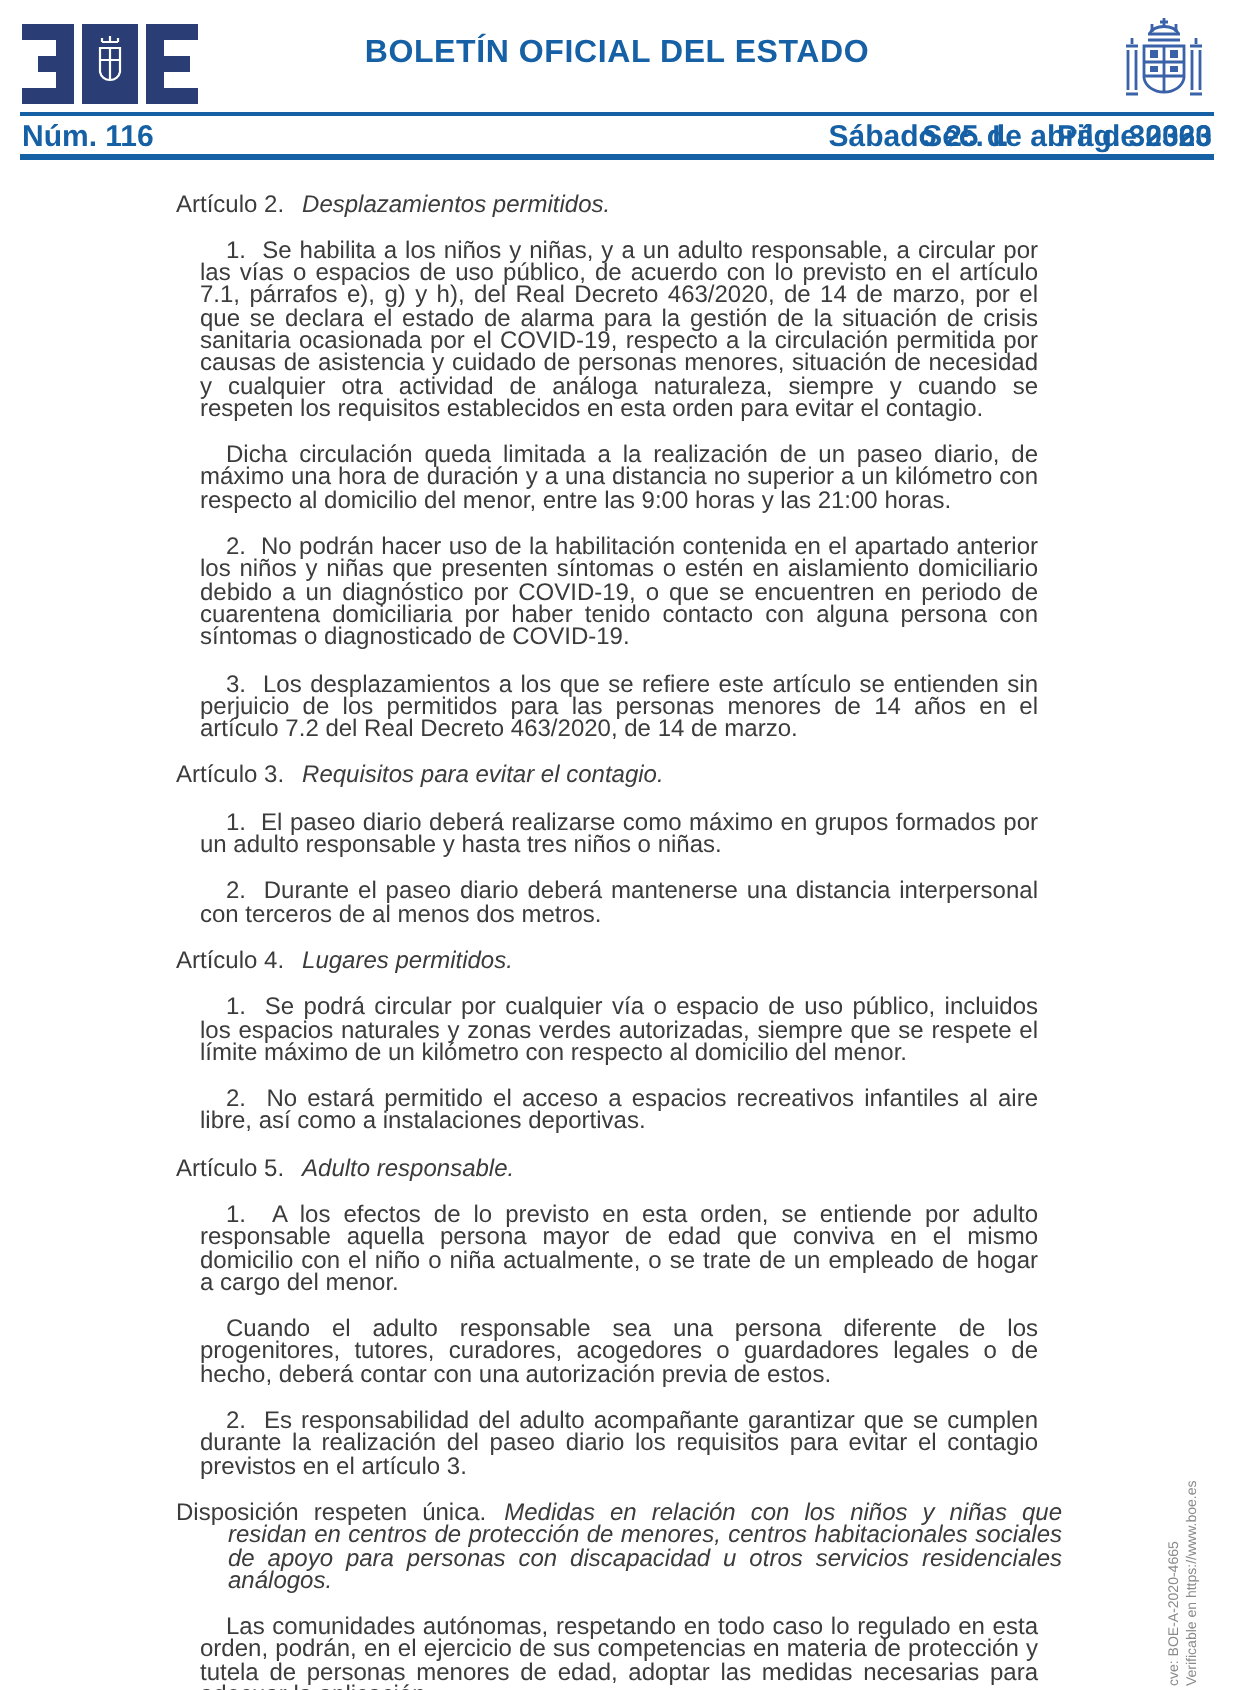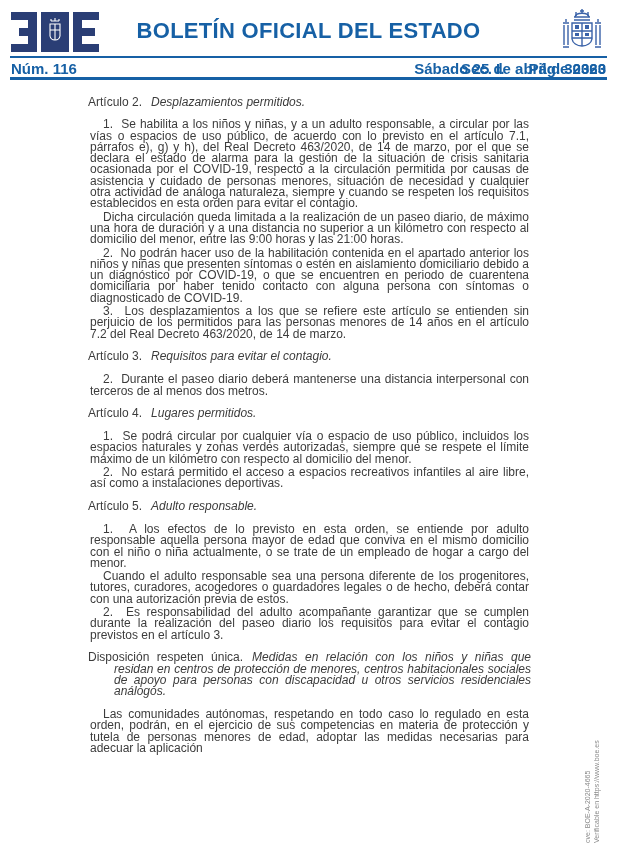--- a/index.html
+++ b/index.html
@@ -6,41 +6,41 @@
   .page {
     position:relative; width:617px; height:845px; background:#fff; overflow:hidden;
     font-family:"Liberation Sans", sans-serif;
     -webkit-font-smoothing:antialiased;
   }
   
   .header-top { position:absolute; top:0; left:0; right:0; height:57px; }
   .boe-logo { position:absolute; left:11px; top:12px; }
   .masthead-title {
     position:absolute; left:0; right:0; top:18px; text-align:center;
-    font-size:22px; font-weight:bold; color:var(--accent-blue); letter-spacing:0.3px;
+    font-size:16px; font-weight:bold; color:var(--accent-blue); letter-spacing:0.3px;
   }
   .coat-of-arms { position:absolute; right:13px; top:7px; }
   .rule { position:absolute; left:10px; right:10px; background:var(--accent-blue); }
   .rule-top { top:56px; height:2px; }
   .rule-bottom { top:77px; height:3px; }
   .meta-row {
     position:absolute; top:60px; left:11px; right:11px; height:15px;
     font-size:15px; font-weight:bold; color:var(--accent-blue);
   }
   .meta-issue { position:absolute; left:0; top:0; }
   .meta-date { position:absolute; left:0; right:0; top:0; text-align:right; }
   .meta-right { position:absolute; right:0; top:0; }
   .meta-right span + span { margin-left:24px; }
   
   .doc-body {
     position:absolute; left:88px; width:443px; top:85px;
     font-size:12px; line-height:11.3px; color:var(--body-text);
     text-align:justify;
   }
-  .doc-body p { margin:2px; }
+  .doc-body p { margin:12px; }
   .body-para { text-indent:13px; }
   .article-heading { margin:11.5px 0 !important; text-align:left; }
   .hanging-heading { margin:11.5px 0 !important; padding-left:26px; text-indent:-26px; }
   .h-label { margin-right:9px; font-style:normal; }
   .h-title { font-style:italic; }
   
   .cve-block {
     position:absolute; left:583px; top:843px;
     transform-origin:0 0; transform:rotate(-90deg);
     font-size:7px; line-height:9px; color:var(--sidebar-gray);
@@ -114,20 +114,21 @@
 
   <div class="rule rule-bottom"></div>
 
   <div class="doc-body">
       <p class="article-heading"><span class="h-label">Artículo 2.</span><span class="h-title">Desplazamientos permitidos.</span></p>
       <p class="body-para">1.&nbsp;&nbsp;Se habilita a los niños y niñas, y a un adulto responsable, a circular por las vías o espacios de uso público, de acuerdo con lo previsto en el artículo 7.1, párrafos e), g) y h), del Real Decreto 463/2020, de 14 de marzo, por el que se declara el estado de alarma para la gestión de la situación de crisis sanitaria ocasionada por el COVID-19, respecto a la circulación permitida por causas de asistencia y cuidado de personas menores, situación de necesidad y cualquier otra actividad de análoga naturaleza, siempre y cuando se respeten los requisitos establecidos en esta orden para evitar el contagio.</p>
       <p class="body-para">Dicha circulación queda limitada a la realización de un paseo diario, de máximo una hora de duración y a una distancia no superior a un kilómetro con respecto al domicilio del menor, entre las 9:00 horas y las 21:00 horas.</p>
       <p class="body-para">2.&nbsp;&nbsp;No podrán hacer uso de la habilitación contenida en el apartado anterior los niños y niñas que presenten síntomas o estén en aislamiento domiciliario debido a un diagnóstico por COVID-19, o que se encuentren en periodo de cuarentena domiciliaria por haber tenido contacto con alguna persona con síntomas o diagnosticado de COVID-19.</p>
       <p class="body-para">3.&nbsp;&nbsp;Los desplazamientos a los que se refiere este artículo se entienden sin perjuicio de los permitidos para las personas menores de 14 años en el artículo 7.2 del Real Decreto 463/2020, de 14 de marzo.</p>
       <p class="article-heading"><span class="h-label">Artículo 3.</span><span class="h-title">Requisitos para evitar el contagio.</span></p>
+      <p class="body-para">1.&nbsp;&nbsp;El paseo diario deberá realizarse como máximo en grupos formados por un adulto responsable y hasta tres niños o niñas.</p>
       <p class="body-para">2.&nbsp;&nbsp;Durante el paseo diario deberá mantenerse una distancia interpersonal con terceros de al menos dos metros.</p>
       <p class="article-heading"><span class="h-label">Artículo 4.</span><span class="h-title">Lugares permitidos.</span></p>
       <p class="body-para">1.&nbsp;&nbsp;Se podrá circular por cualquier vía o espacio de uso público, incluidos los espacios naturales y zonas verdes autorizadas, siempre que se respete el límite máximo de un kilómetro con respecto al domicilio del menor.</p>
       <p class="body-para">2.&nbsp;&nbsp;No estará permitido el acceso a espacios recreativos infantiles al aire libre, así como a instalaciones deportivas.</p>
       <p class="article-heading"><span class="h-label">Artículo 5.</span><span class="h-title">Adulto responsable.</span></p>
       <p class="body-para">1.&nbsp;&nbsp;A los efectos de lo previsto en esta orden, se entiende por adulto responsable aquella persona mayor de edad que conviva en el mismo domicilio con el niño o niña actualmente, o se trate de un empleado de hogar a cargo del menor.</p>
       <p class="body-para">Cuando el adulto responsable sea una persona diferente de los progenitores, tutores, curadores, acogedores o guardadores legales o de hecho, deberá contar con una autorización previa de estos.</p>
       <p class="body-para">2.&nbsp;&nbsp;Es responsabilidad del adulto acompañante garantizar que se cumplen durante la realización del paseo diario los requisitos para evitar el contagio previstos en el artículo 3.</p>
       <p class="hanging-heading"><span class="h-label">Disposición respeten única.</span><span class="h-title">Medidas en relación con los niños y niñas que residan en centros de protección de menores, centros habitacionales sociales de apoyo para personas con discapacidad u otros servicios residenciales análogos.</span></p>
       <p class="body-para">Las comunidades autónomas, respetando en todo caso lo regulado en esta orden, podrán, en el ejercicio de sus competencias en materia de protección y tutela de personas menores de edad, adoptar las medidas necesarias para adecuar la aplicación</p>

